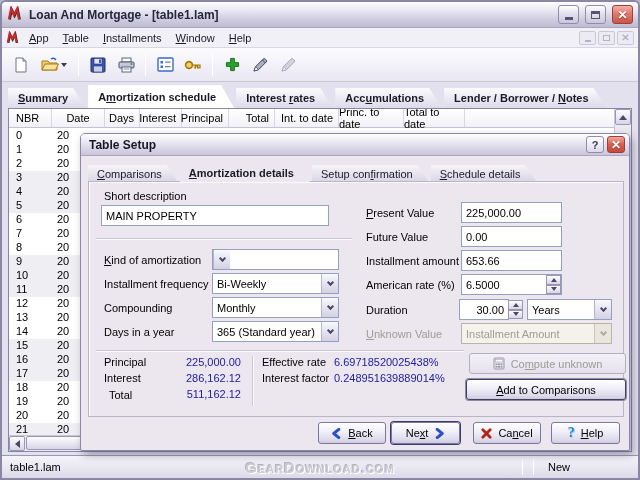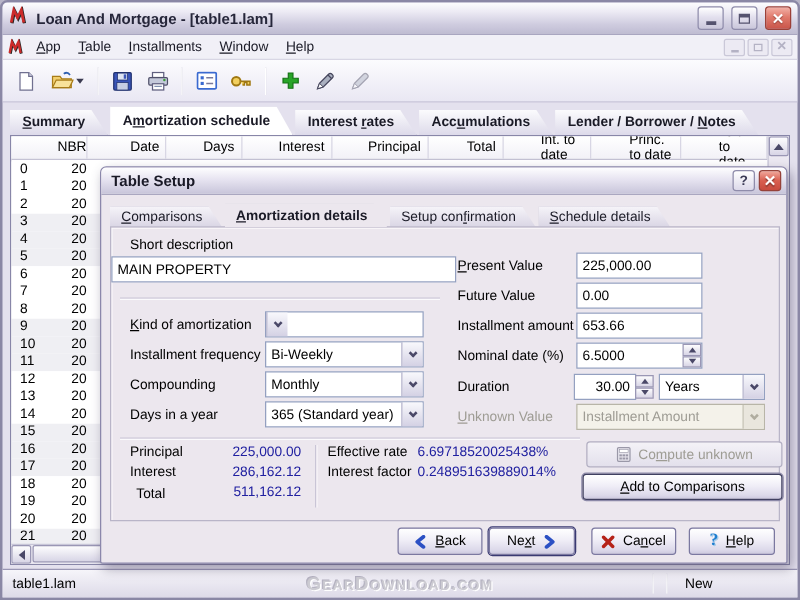--- a/index.html
+++ b/index.html
@@ -48,21 +48,21 @@
     clip-path:polygon(0 0,calc(100% - 13px) 0,100% 100%,0 100%);
     background:linear-gradient(180deg,#fbfbfd,#dddaea);color:#1a1a26;
     filter:drop-shadow(1px 0 0 #9a97b5) drop-shadow(0 -1px 0 #b5b2c9);margin-right:2px;font-weight:bold;}
   .tab.active{height:23px;font-weight:bold;background:#ffffff;z-index:2;}
 
   
   .table{position:absolute;left:6px;right:6px;top:106px;bottom:26px;
     border:1px solid #8886a8;background:#fff;overflow:hidden;}
   .thead{position:absolute;left:0;top:0;right:17px;height:19px;background:linear-gradient(180deg,#ffffff,#f2f1f7);
     border-bottom:1px solid #c4c2d4;display:flex;}
-  .th{border-right:1px solid #d8d6e4;display:flex;align-items:center;color:#000;margin-left:30px;}
+  .th{border-right:1px solid #d8d6e4;display:flex;align-items:center;color:#000;}
   .th.left{justify-content:flex-start;padding-left:7px;}
   .th.center{justify-content:center;}
   .th.right{justify-content:flex-end;padding-right:5px;}
   .tbody{position:absolute;left:0;top:20px;right:17px;bottom:16px;overflow:hidden;}
   .trow{height:14px;display:flex;background:#fff;color:#000;}
   .trow.alt{background:#efeff3;}
   .c-nbr{width:43px;padding-left:7px;}
   .c-date{width:53px;padding-left:5px;}
   
   .vscroll{position:absolute;right:0;top:0;bottom:16px;width:17px;background:#ece9f2;border-left:1px solid #c8c6d8;}
@@ -427,21 +427,21 @@
           <span><span>Setup con</span><span class="u">f</span><span>irmation</span></span>
         </span>
       <span class="dtab">
           <span><span></span><span class="u">S</span><span>chedule details</span></span>
         </span>
     </div>
 
     <div class="dlg-panel">
 
       <span class="lbl" style="left:15px;top:8px">Short description</span>
-      <input class="txtbox" style="left: 0; top: 23px; width: 276px;" value="MAIN PROPERTY">
+      <input class="txtbox" style="left: 12px; top: 23px; width: 228px;" value="MAIN PROPERTY">
       <div class="hline" style="left:7px;top:56px;width:256px"></div>
 
       <span class="lbl" style="left:15px;top:72px"><span></span><span class="u">K</span><span>ind of amortization</span></span>
       <div class="combo" style="left:123px;top:67px;width:127px">
         <span class="cbtn">
             <span class="chev"></span>
           </span>
       </div>
 
       <span class="lbl" style="left:15px;top:96px">Installment frequency</span>
@@ -470,21 +470,21 @@
 
       <span class="lbl" style="left:277px;top:25px"><span></span><span class="u">P</span><span>resent Value</span></span>
       <input class="txtbox" style="left: 372px; top: 20px; width: 101px;" value="225,000.00">
 
       <span class="lbl" style="left:277px;top:49px">Future Value</span>
       <input class="txtbox" style="left: 372px; top: 44px; width: 101px;" value="0.00">
 
       <span class="lbl" style="left:277px;top:73px">Installment amount</span>
       <input class="txtbox" style="left: 372px; top: 68px; width: 101px;" value="653.66">
 
-      <span class="lbl" style="left:277px;top:97px">Nominal date (%)</span>
+      <span class="lbl" style="left:277px;top:97px">American rate (%)</span>
       <input class="txtbox" style="left: 372px; top: 92px; width: 101px;" value="6.5000">
       <span class="spin" style="left:457px;top:93px;height:19px">
         <span class="spinbtn">
             <span class="sp-up"></span>
           </span>
         <span class="spinbtn">
             <span class="sp-dn"></span>
           </span>
       </span>
 

